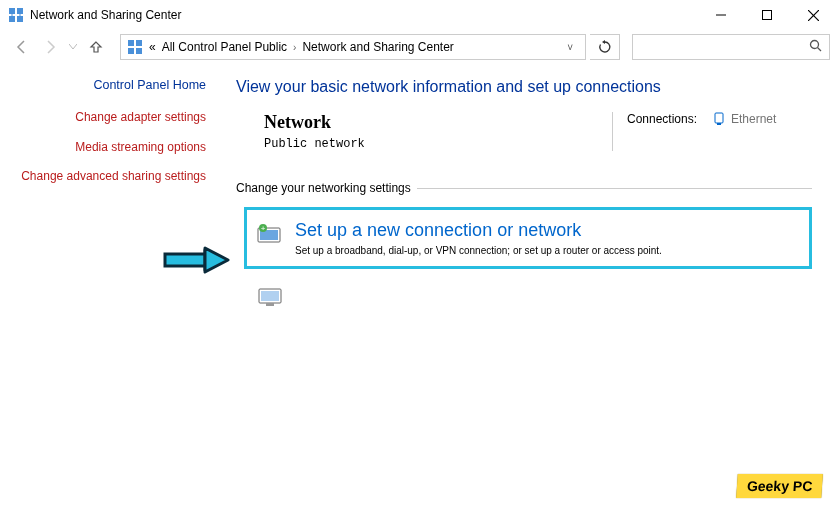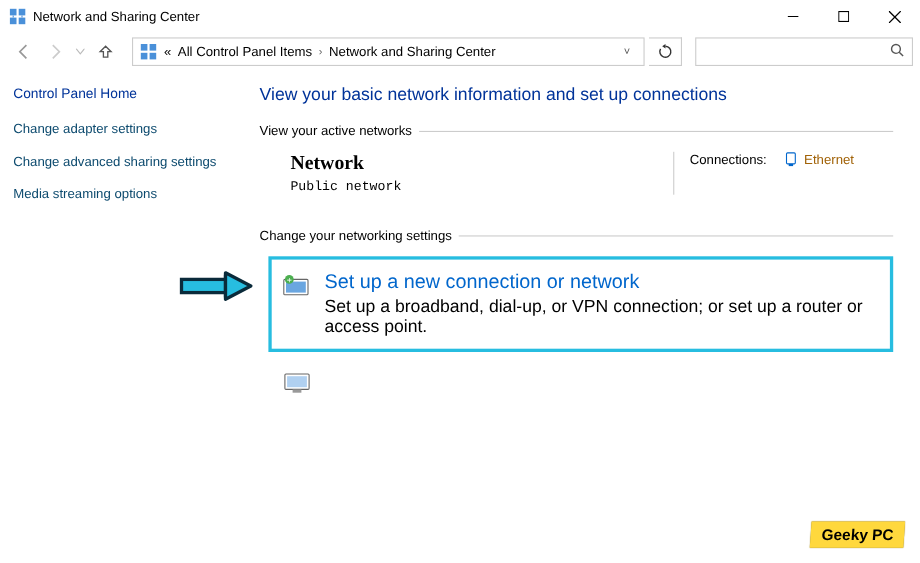--- a/index.html
+++ b/index.html
@@ -72,28 +72,29 @@
     justify-content: flex-end;
   }
   .content {
     display: flex;
     padding-top: 14px;
   }
   .sidebar {
     width: 216px;
     padding-left: 12px;
     padding-right: 10px;
+    text-align: right;
   }
   .sb-head {
     color: #003399;
     font-size: 12.5px;
     margin-bottom: 18px;
   }
   .sb-link {
-    color: #0c4a6e;
+    color: #b91c1c;
     font-size: 12px;
     margin-bottom: 14px;
     line-height: 1.3;
   }
   .main {
     flex: 1;
     padding-right: 24px;
     margin-left: 20px;
   }
   .main-title {
@@ -122,37 +123,37 @@
   .net-name { font-weight: bold; font-size: 18px; margin-bottom: 4px; font-family: Liberation Serif, serif;}
   .net-type { font-size: 12px; font-family: Liberation Mono, monospace; }
   .net-right {
     width: 200px;
     border-left: 1px solid #ccc;
     padding-left: 14px;
     font-size: 12px;
   }
   .net-right .row { display: flex; align-items: center; margin-bottom: 4px; }
   .net-right .label { width: 86px; }
-  .net-right .link { color: #a16207; }
+  .net-right .link { color: #737373; }
   .eth-icon { width: 12px; height: 14px; margin-right: 6px; }
   .setting-item {
     display: flex;
     padding: 10px 8px;
     gap: 12px;
   }
   .setting-item.highlighted {
     border: 3px solid #27bde0;
     margin-left: 8px;
     margin-bottom: 4px;
   }
   .setting-icon {
     width: 28px; height: 28px; flex-shrink:0;
   }
   .setting-text .st-title { color: #0066cc; font-size: 18px; margin-bottom: 4px; }
-  .setting-text .st-desc { font-size: 16px; }
+  .setting-text .st-desc { font-size: 10px; }
   .arrow-callout {
     position: absolute;
     left: 160px;
     top: 240px;
     width: 70px; height: 40px;
   }
   .watermark {
     position: absolute;
     right: 14px;
     bottom: 14px;
@@ -225,21 +226,21 @@
   <div class="breadcrumb-bar">
     <span class="bc-icon">
       <svg viewBox="0 0 16 16">
           <rect x="1" y="1" width="6" height="6" fill="#4a90d9"></rect>
           <rect x="9" y="1" width="6" height="6" fill="#4a90d9"></rect>
           <rect x="1" y="9" width="6" height="6" fill="#4a90d9"></rect>
           <rect x="9" y="9" width="6" height="6" fill="#4a90d9"></rect>
         </svg>
     </span>
     <span class="plain">«</span>
-    <span class="plain">All Control Panel Items</span>
+    <span class="plain">All Control Panel Public</span>
     <span class="bc-sep">›</span>
     <span class="plain">Network and Sharing Center</span>
     <span class="bc-dd">˅</span>
   </div>
   <div class="refresh-btn">
     <svg width="14" height="14">
         <path d="M7 2 A5 5 0 1 1 2.5 4.5" fill="none" stroke="#333" stroke-width="1.3"></path>
         <path d="M7 0 L7 4 L4 2 Z" fill="#333"></path>
       </svg>
   </div>
@@ -250,31 +251,27 @@
           <line x1="8.5" y1="8.5" x2="12" y2="12" stroke="#555" stroke-width="1.3"></line>
         </svg>
     </span>
   </div>
 </div>
 
 <div class="content">
   <div class="sidebar">
     <div class="sb-head">Control Panel Home</div>
     <div class="sb-link">Change adapter settings</div>
+    <div class="sb-link">Media streaming options</div>
     <div class="sb-link">Change advanced sharing settings</div>
-    <div class="sb-link">Media streaming options</div>
   </div>
 
   <div class="main">
     <div class="main-title">View your basic network information and set up connections</div>
 
-    <div class="section-head">
-      <span>View your active networks</span>
-      <div class="hr"></div>
-    </div>
 
     <div class="active-net">
       <div class="net-left">
         <div class="net-name">Network</div>
         <div class="net-type">Public network</div>
       </div>
       <div class="net-right">
         <div class="row">
           <span class="label">Connections:</span>
           <span class="eth-icon">

